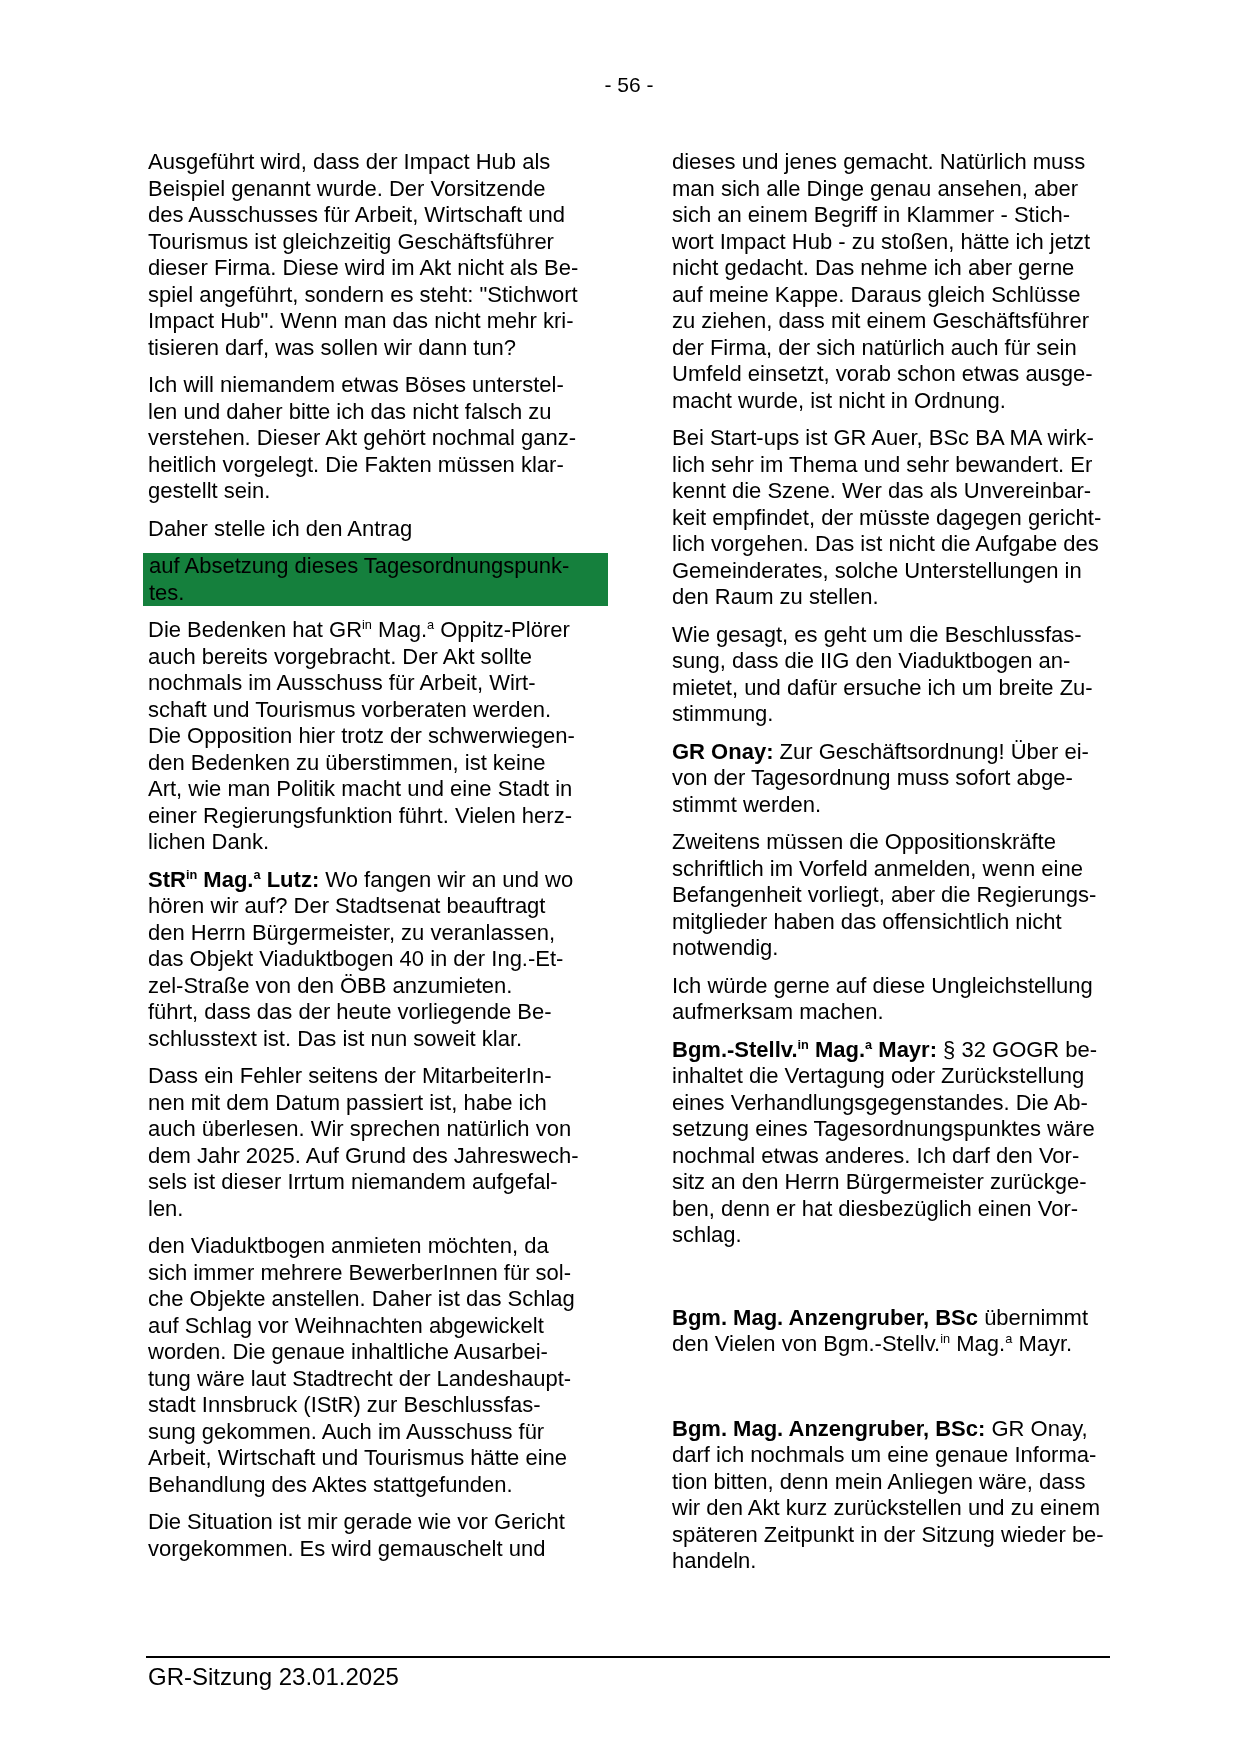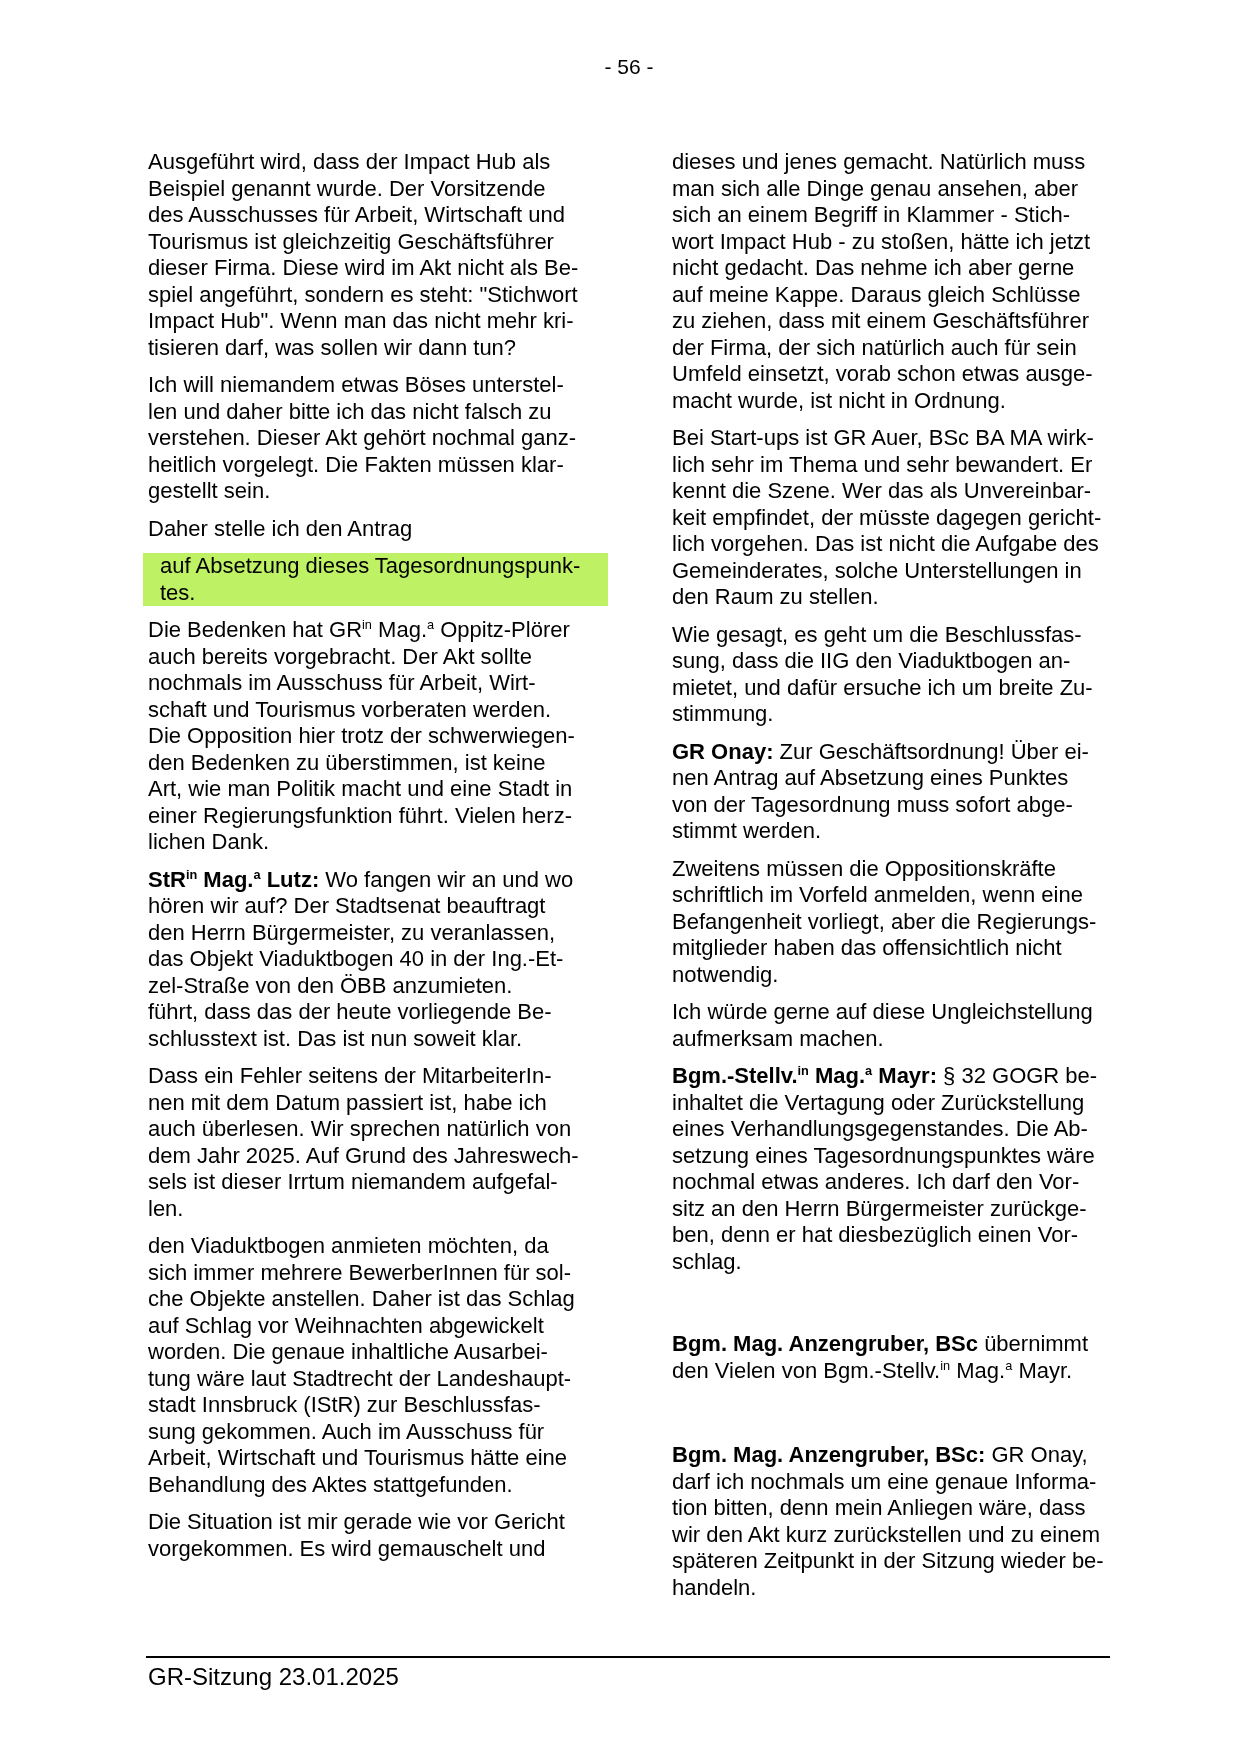--- a/index.html
+++ b/index.html
@@ -7,42 +7,42 @@
     position: relative;
     width: 1241px;
     height: 1754px;
     background: #ffffff;
     font-family: "Liberation Sans", sans-serif;
     color: #000000;
     overflow: hidden;
   }
   .page-number {
     position: absolute;
-    top: 55px;
+    top: 73px;
     left: 148px;
     width: 962px;
     text-align: center;
     font-size: 21px;
     line-height: 24px;
   }
   .col {
     position: absolute;
     top: 149px;
     font-size: 22px;
     line-height: 26.5px;
   }
   .col-left  { left: 148px; width: 437px; }
   .col-right { left: 672px; width: 440px; }
   .para { margin: 0 0 11px 0; }
   .para.highlight {
-    background: #bef264;
+    background: #15803d;
     box-sizing: border-box;
     width: 465px;
     margin-left: -5px;
-    padding-left: 17px;
+    padding-left: 6px;
   }
   .line { white-space: nowrap; }
   .b { font-weight: bold; }
   sup { font-size: 0.58em; line-height: 0; vertical-align: super; }
   .footer-rule {
     position: absolute;
     left: 146px;
     top: 1656px;
     width: 964px;
     border-top: 2px solid #000000;
@@ -155,21 +155,20 @@
         <div class="line"><span>den Raum zu stellen.</span></div>
       </div>
       <div class="para">
         <div class="line"><span>Wie gesagt, es geht um die Beschlussfas-</span></div>
         <div class="line"><span>sung, dass die IIG den Viaduktbogen an-</span></div>
         <div class="line"><span>mietet, und dafür ersuche ich um breite Zu-</span></div>
         <div class="line"><span>stimmung.</span></div>
       </div>
       <div class="para">
         <div class="line"><span class="b">GR Onay:</span><span> Zur Geschäftsordnung! Über ei-</span></div>
-        <div class="line"><span>nen Antrag auf Absetzung eines Punktes</span></div>
         <div class="line"><span>von der Tagesordnung muss sofort abge-</span></div>
         <div class="line"><span>stimmt werden.</span></div>
       </div>
       <div class="para">
         <div class="line"><span>Zweitens müssen die Oppositionskräfte</span></div>
         <div class="line"><span>schriftlich im Vorfeld anmelden, wenn eine</span></div>
         <div class="line"><span>Befangenheit vorliegt, aber die Regierungs-</span></div>
         <div class="line"><span>mitglieder haben das offensichtlich nicht</span></div>
         <div class="line"><span>notwendig.</span></div>
       </div>

